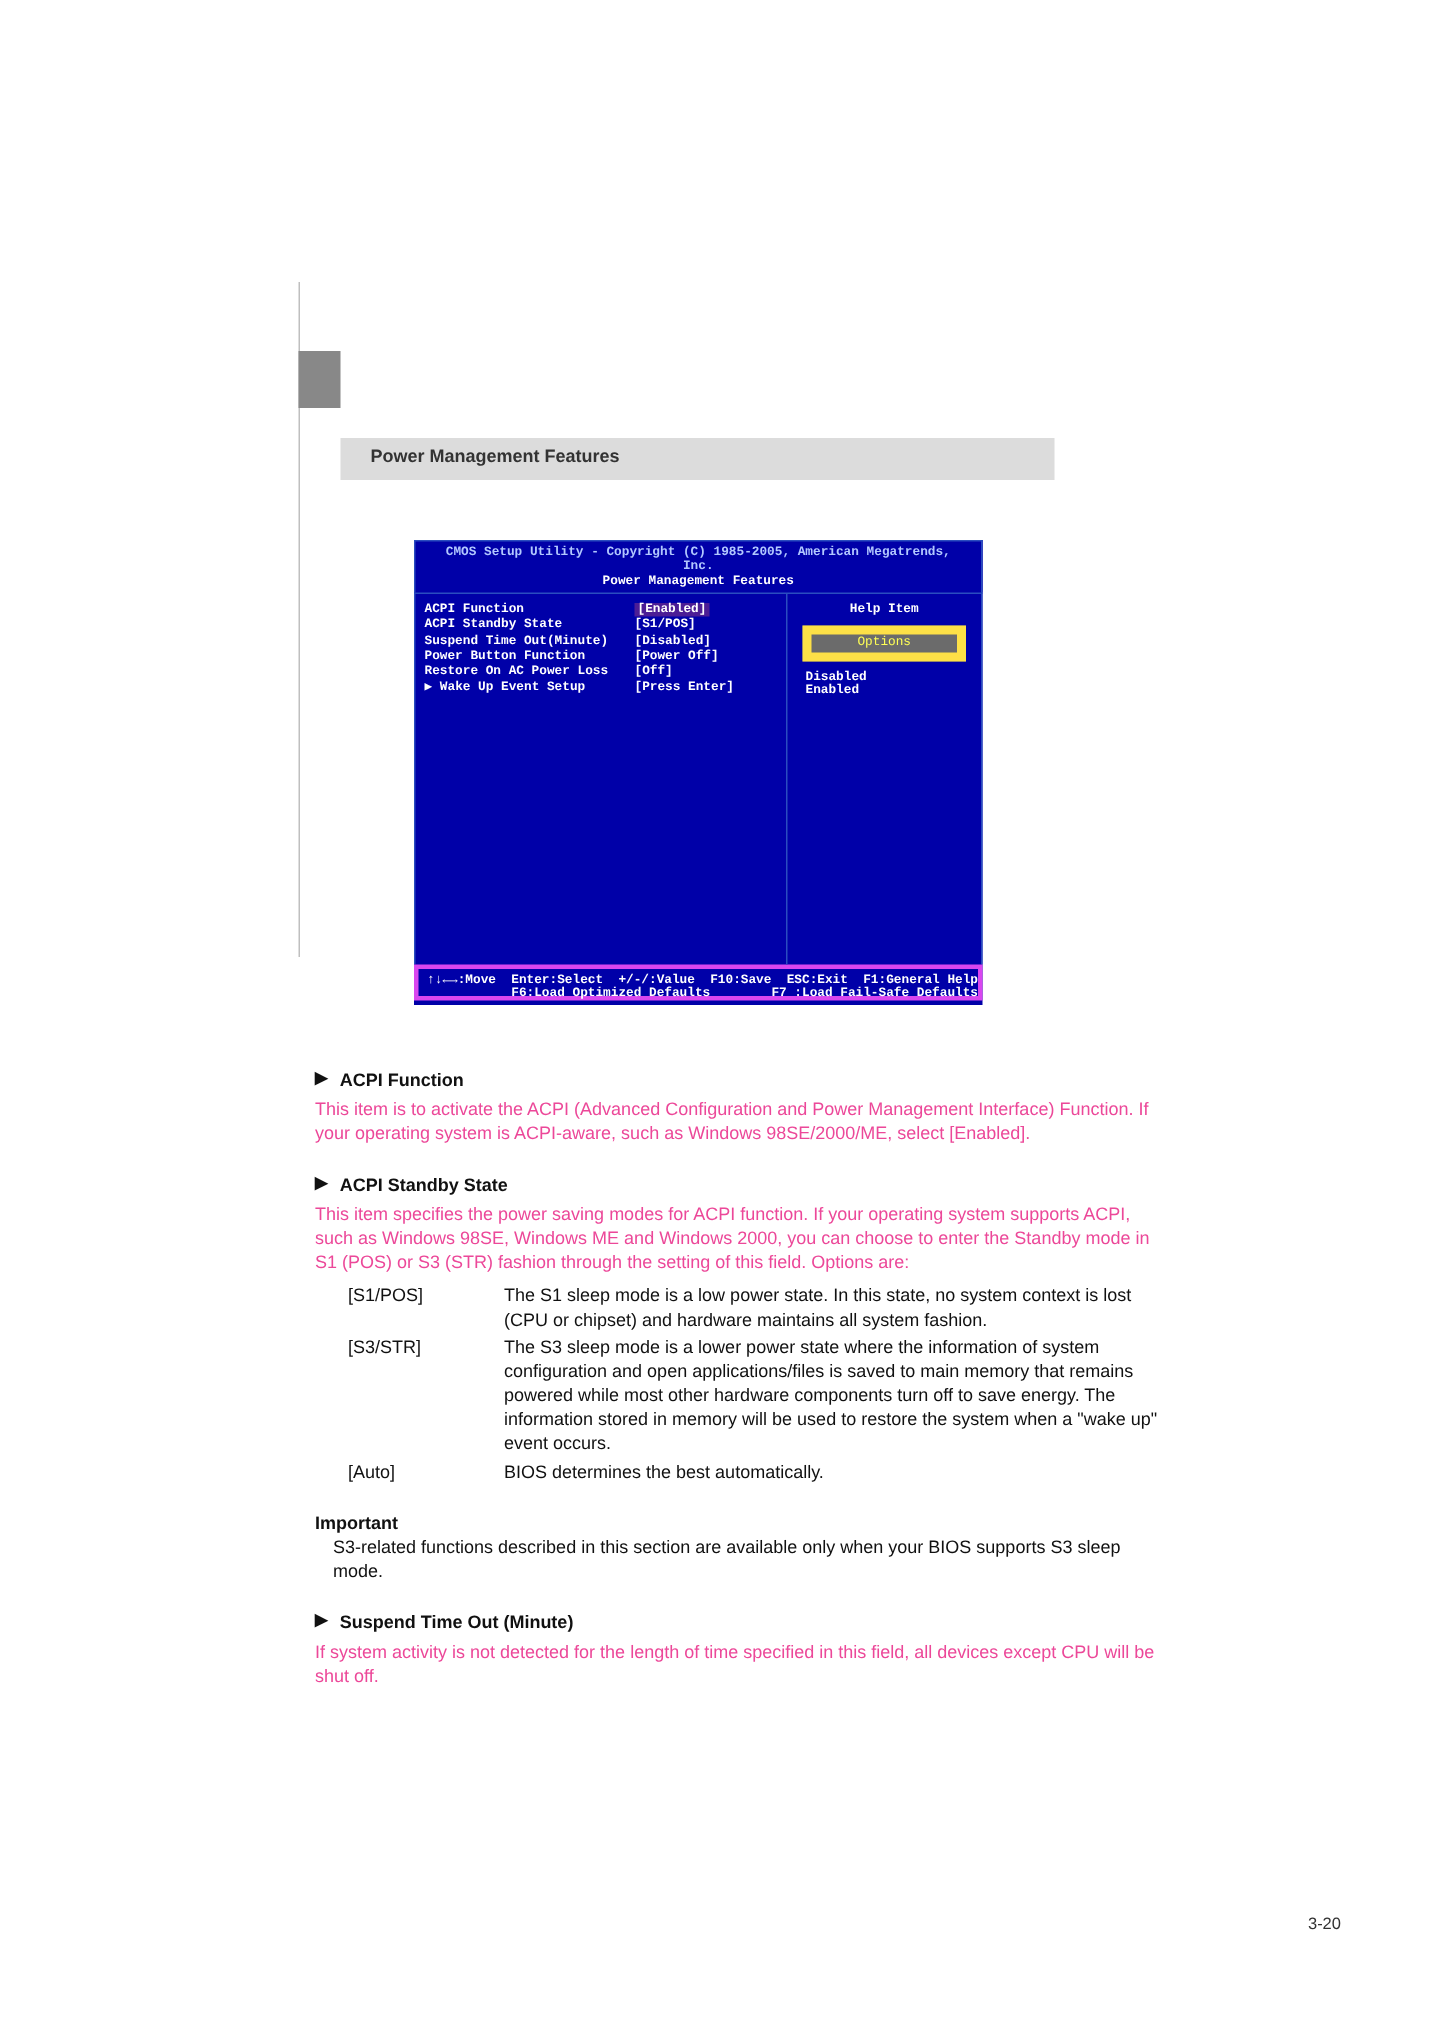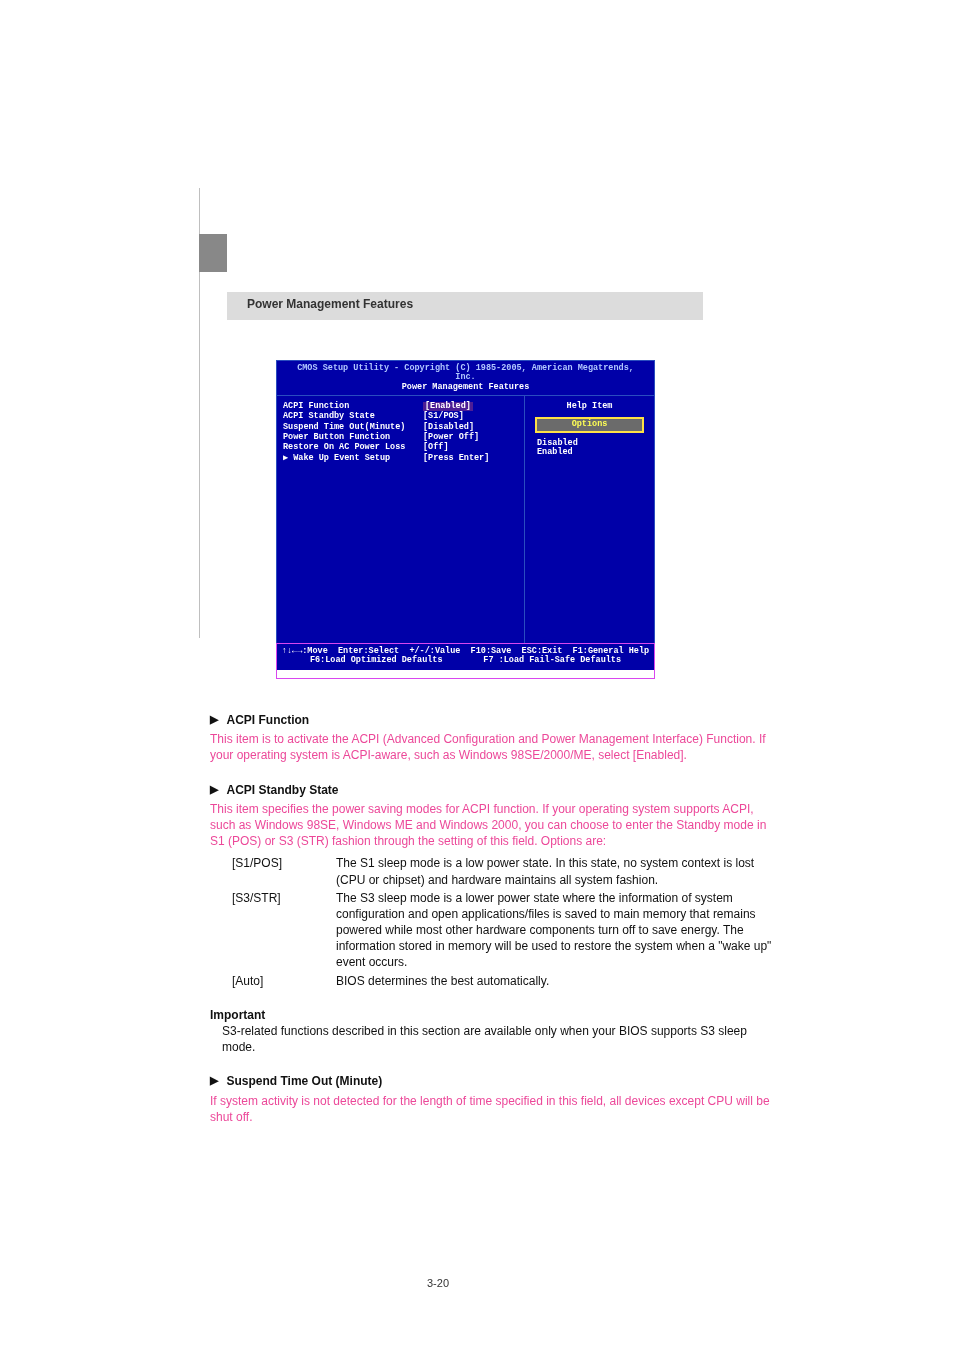--- a/index.html
+++ b/index.html
@@ -109,34 +109,34 @@
   .bios-tri { color: #fff; font-weight: bold; }
   .help-item {
     text-align: center;
     color: #fff;
     font-weight: bold;
     padding-bottom: 4px;
   }
   .options-box {
     background: #6b6b6b;
     color: #ffff55;
-    font-weight: bold;
+    font-weight: normal;
     text-align: center;
-    border: 2px solid #fde047;
+    border: 6px solid #fde047;
     margin: 2px 4px 6px 4px;
     padding: 1px 0;
   }
   .opt-list { color: #fff; font-weight: bold; padding-left: 6px; }
   .bios-footer {
-    border: 1px solid #d946ef;
-    text-align: center;
+    border: 3px solid #d946ef;
+    text-align: right;
     color: #fff;
     padding: 3px 0;
     font-weight: bold;
-    height: 36px;
+    height: 24px;
     box-sizing: border-box;
   }
   .bios-footer .fline { white-space: pre; }
 
   
   .body-text {
     position: absolute;
     left: 210px;
     top: 712px;
     width: 568px;
@@ -172,23 +172,23 @@
   }
   .important + .imp-body {
     margin-bottom: 18px;
     margin-left: 12px;
   }
 
   
   .page-footer {
     position: absolute;
     bottom: 60px;
-    left: 0;
+    left: 18px;
     width: 876px;
-    text-align: center;
+    text-align: right;
     font-size: 11px;
     color: #333;
   }
 
 </style>
 </head>
 <body>
 
 <div class="page">
   <div class="vline"></div>

